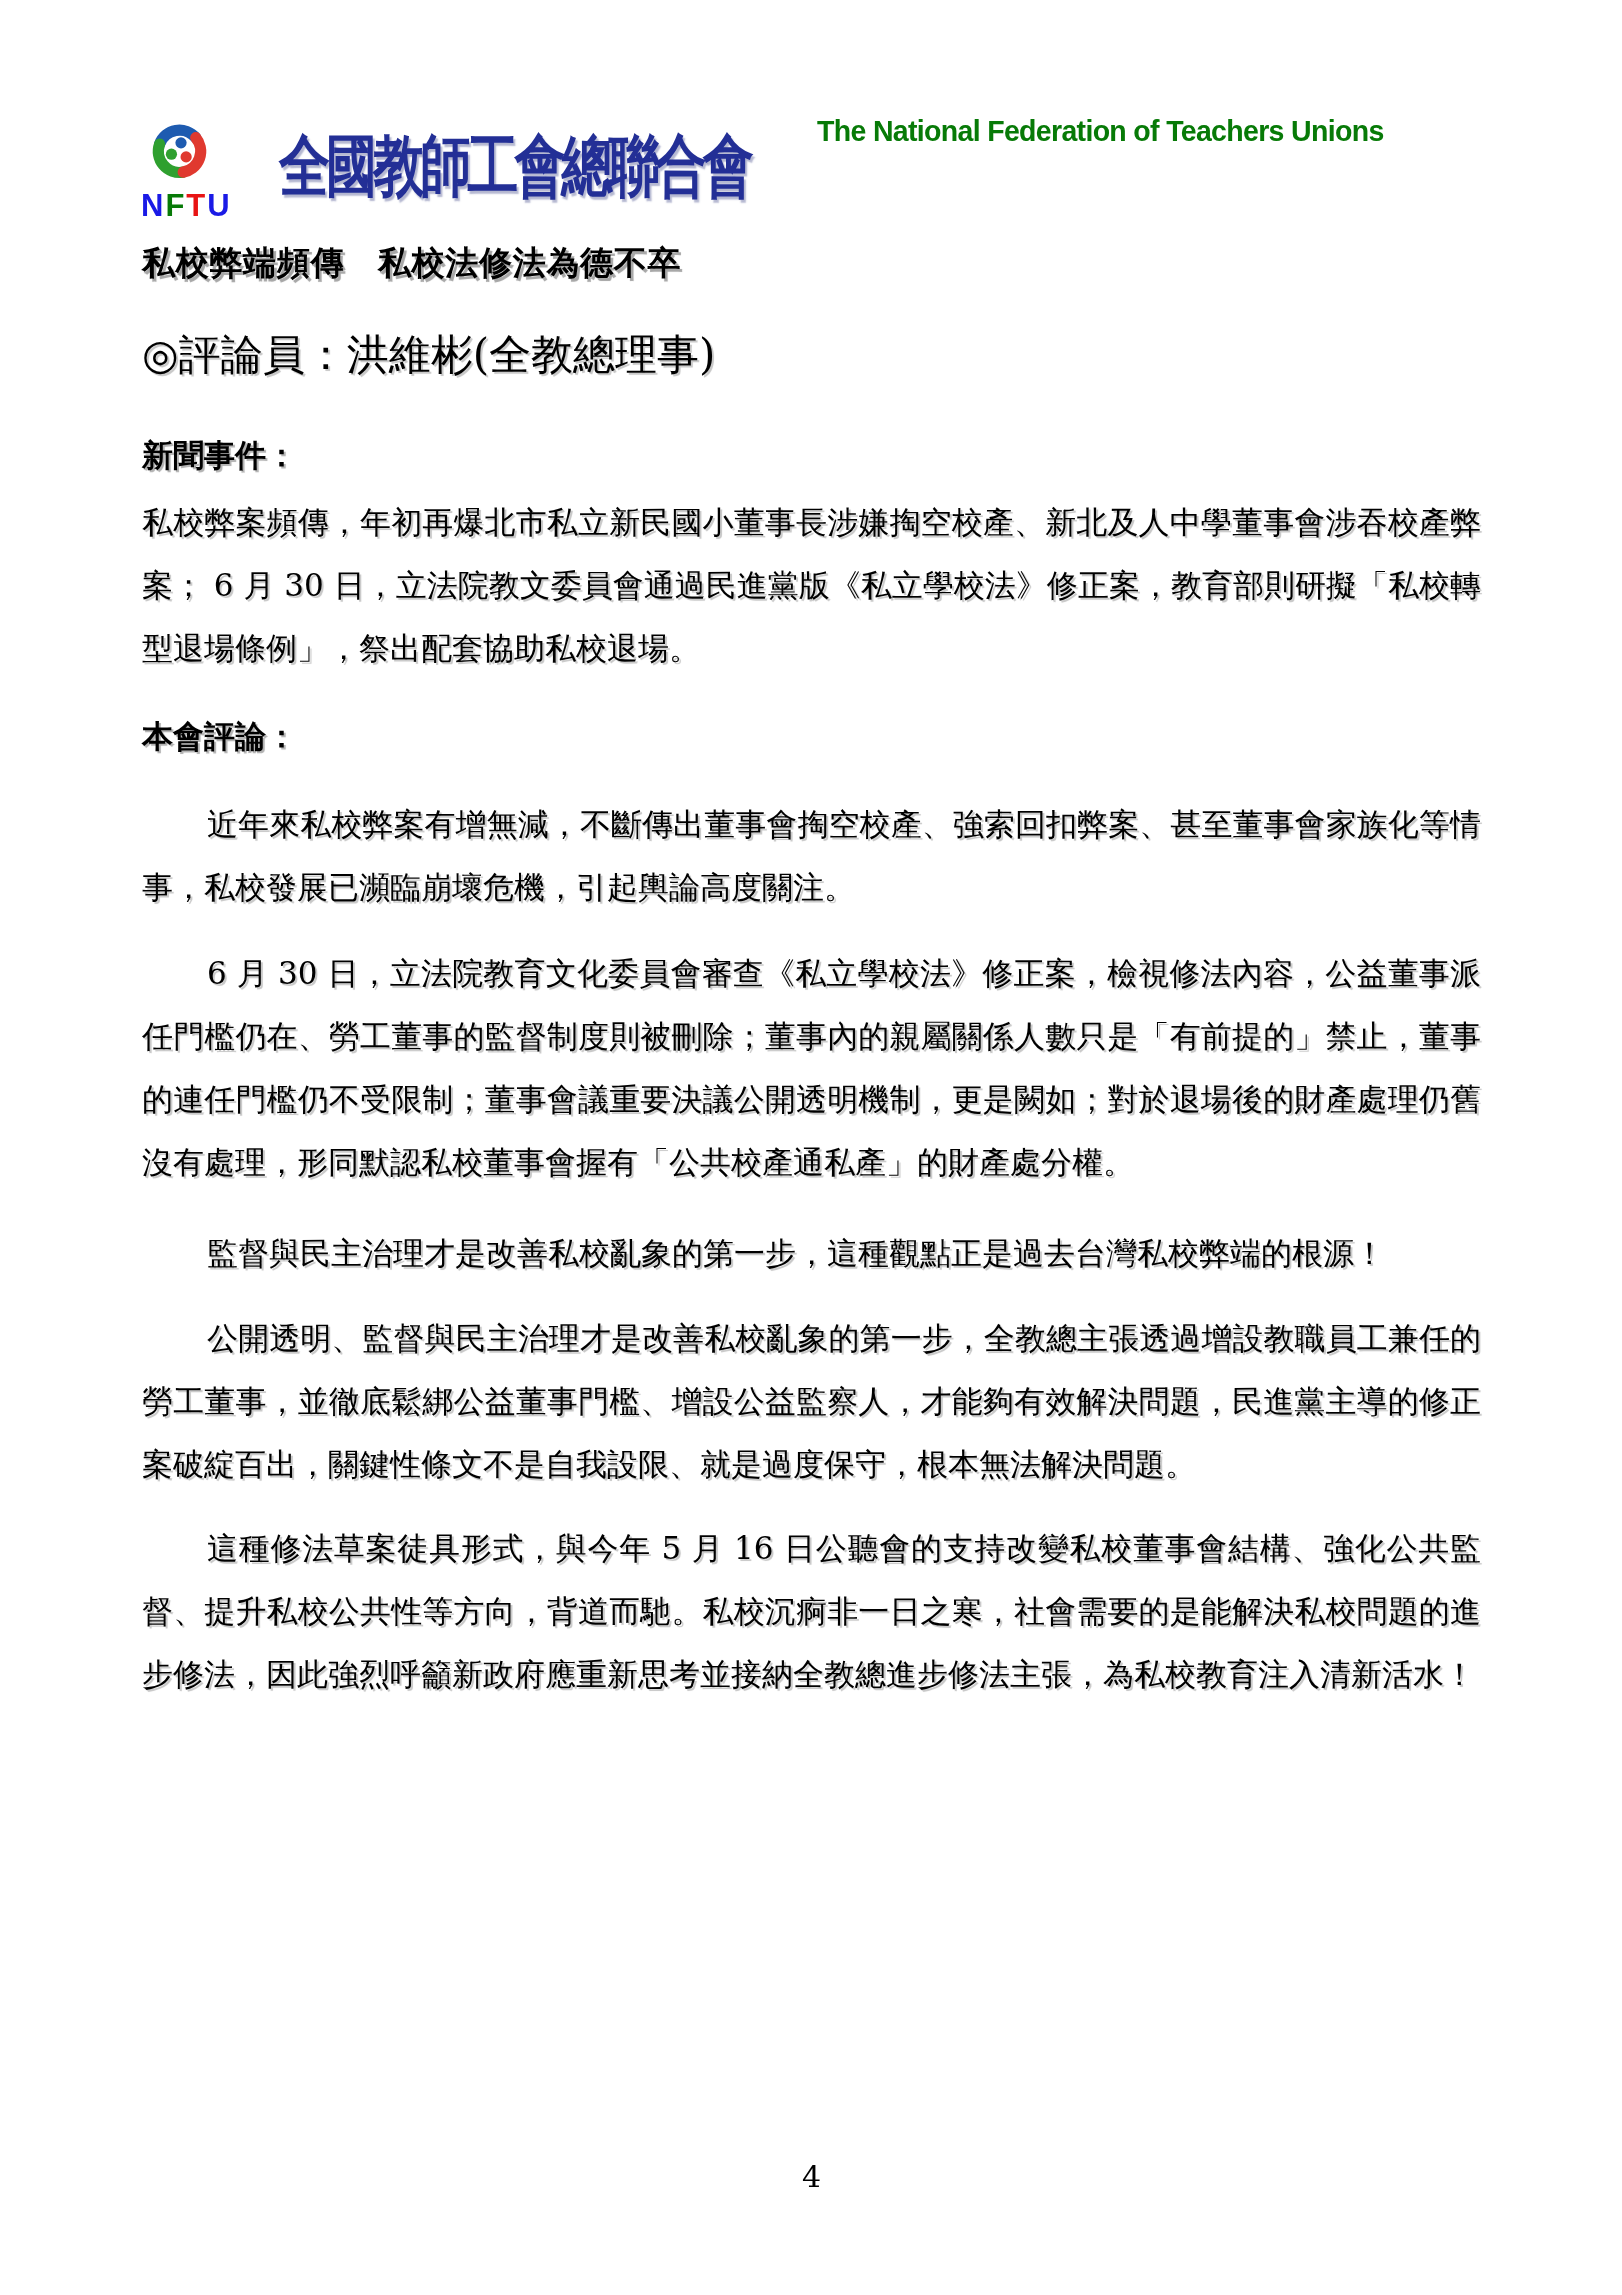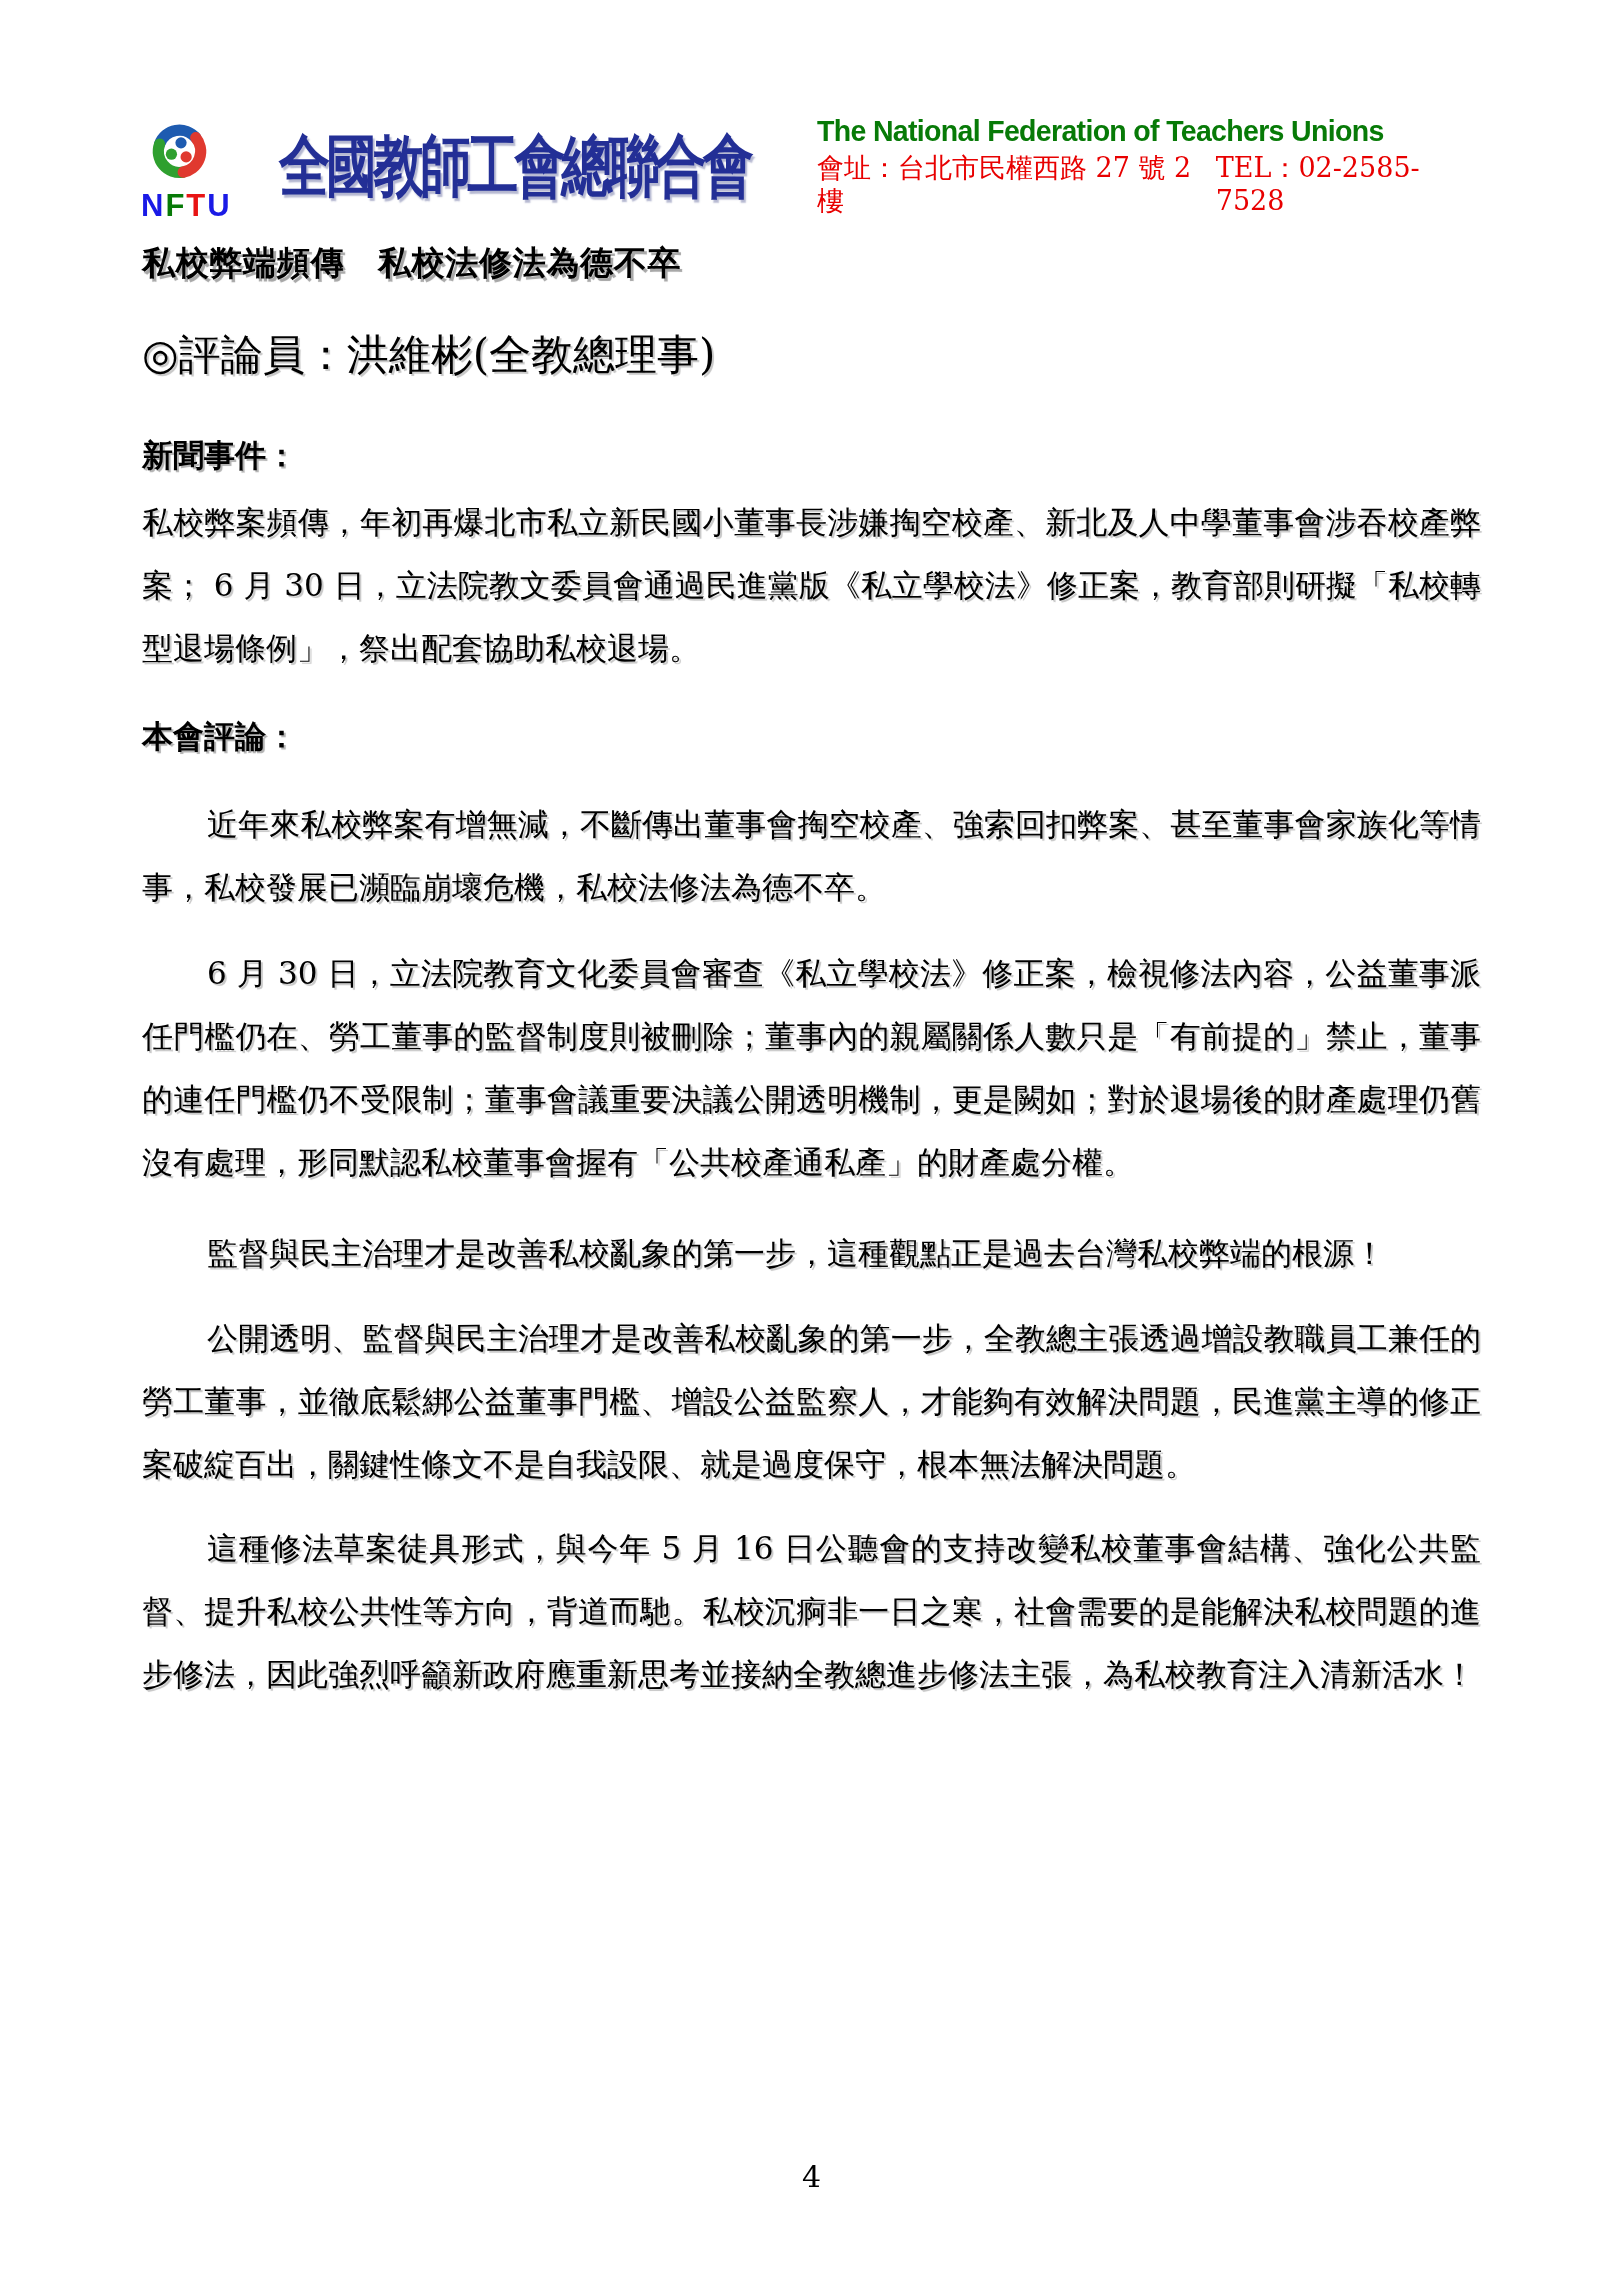--- a/index.html
+++ b/index.html
@@ -93,39 +93,35 @@
       </g>
     </svg>
 
     <div class="nftu-word"><span class="nftu-letter" style="color: rgb(26, 26, 230);">N</span><span class="nftu-letter" style="color: rgb(7, 122, 7);">F</span><span class="nftu-letter" style="color: rgb(232, 20, 20);">T</span><span class="nftu-letter" style="color: rgb(26, 26, 230);">U</span></div>
 
     <div class="org-zh">全國教師工會總聯合會</div>
 
     <div class="org-en">The National Federation of Teachers Unions</div>
 
     <div class="contact">
-      <div class="contact-row">
-        <span>會址：台北市民權西路 27 號 2 樓</span>
-        <span>TEL：02-2585-7528</span>
-      </div>
     </div>
   </header>
 
   <main>
     <h1 class="doc-block title">私校弊端頻傳　私校法修法為德不卒</h1>
 
     <p class="doc-block byline">◎評論員：洪維彬(全教總理事)</p>
 
     <h2 class="doc-block heading h-news">新聞事件：</h2>
 
     <p class="doc-block para p-news">私校弊案頻傳，年初再爆北市私立新民國小董事長涉嫌掏空校產、新北及人中學董事會涉吞校產弊案； 6 月 30 日，立法院教文委員會通過民進黨版《私立學校法》修正案，教育部則研擬「私校轉型退場條例」，祭出配套協助私校退場。</p>
 
     <h2 class="doc-block heading h-comment">本會評論：</h2>
 
-    <p class="doc-block para indent p-c1">近年來私校弊案有增無減，不斷傳出董事會掏空校產、強索回扣弊案、甚至董事會家族化等情事，私校發展已瀕臨崩壞危機，私校法修法為德不卒。</p>
+    <p class="doc-block para indent p-c1">近年來私校弊案有增無減，不斷傳出董事會掏空校產、強索回扣弊案、甚至董事會家族化等情事，私校發展已瀕臨崩壞危機，引起輿論高度關注。</p>
     <p class="doc-block para indent p-c2">6 月 30 日，立法院教育文化委員會審查《私立學校法》修正案，檢視修法內容，公益董事派任門檻仍在、勞工董事的監督制度則被刪除；董事內的親屬關係人數只是「有前提的」禁止，董事的連任門檻仍不受限制；董事會議重要決議公開透明機制，更是闕如；對於退場後的財產處理仍舊沒有處理，形同默認私校董事會握有「公共校產通私產」的財產處分權。</p>
     <p class="doc-block para indent p-c3">監督與民主治理才是改善私校亂象的第一步，這種觀點正是過去台灣私校弊端的根源！</p>
     <p class="doc-block para indent p-c4">公開透明、監督與民主治理才是改善私校亂象的第一步，全教總主張透過增設教職員工兼任的勞工董事，並徹底鬆綁公益董事門檻、增設公益監察人，才能夠有效解決問題，民進黨主導的修正案破綻百出，關鍵性條文不是自我設限、就是過度保守，根本無法解決問題。</p>
     <p class="doc-block para indent p-c5">這種修法草案徒具形式，與今年 5 月 16 日公聽會的支持改變私校董事會結構、強化公共監督、提升私校公共性等方向，背道而馳。私校沉痾非一日之寒，社會需要的是能解決私校問題的進步修法，因此強烈呼籲新政府應重新思考並接納全教總進步修法主張，為私校教育注入清新活水！</p>
   </main>
 
   <footer>
     <div class="page-num">4</div>
   </footer>
 

